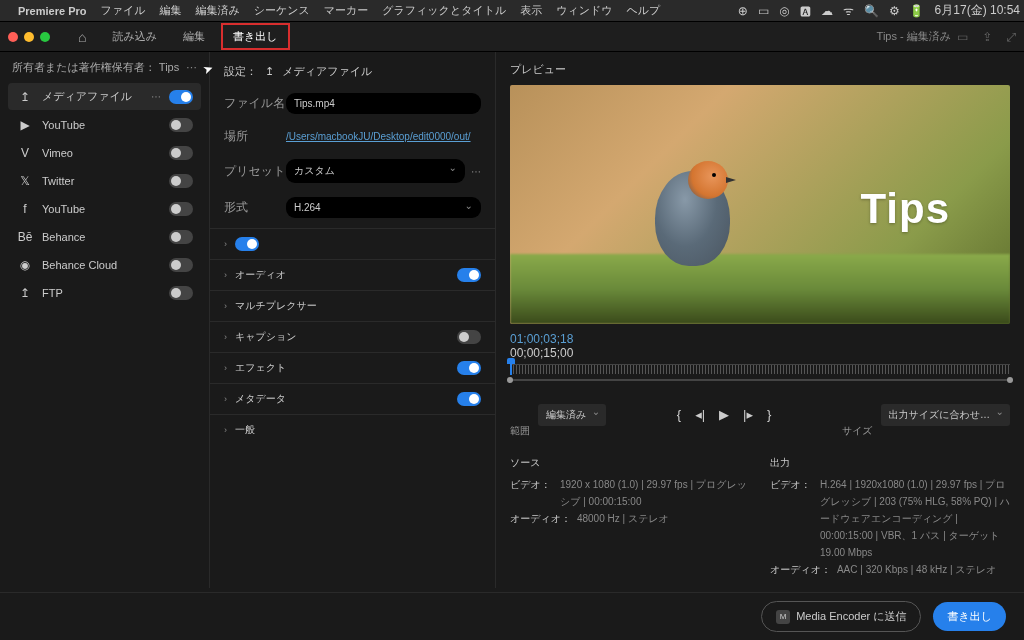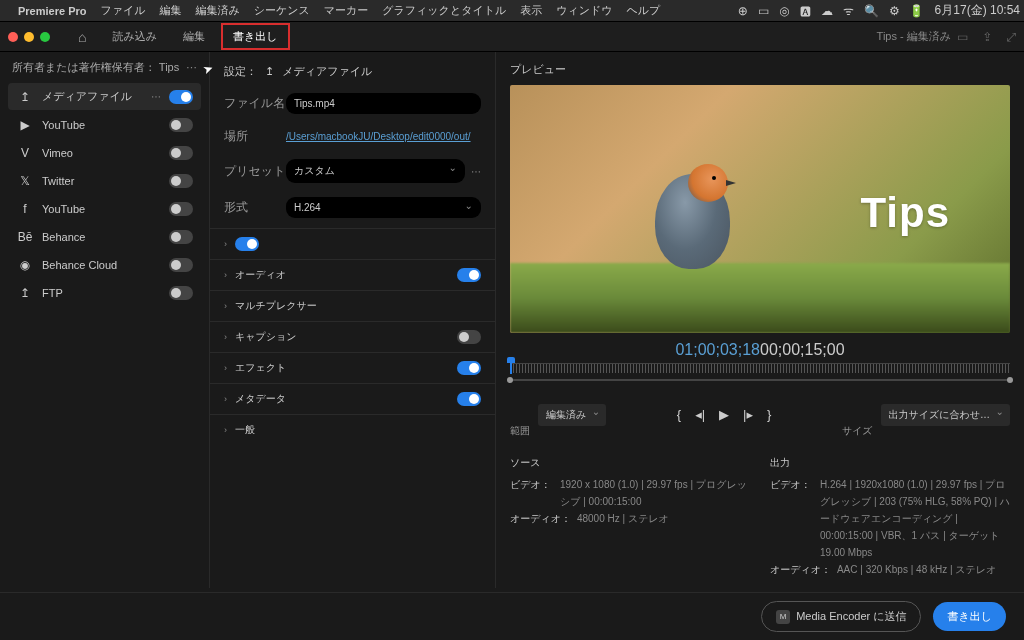--- a/index.html
+++ b/index.html
@@ -48,21 +48,21 @@
 .preview-pane { flex: 1; background: #1a1a1a; padding: 10px 14px; display: flex; flex-direction: column; }
 .preview-title { font-size: 11px; color: #ccc; margin-bottom: 8px; }
 .video-box { width: 100%; height: 290px; background: linear-gradient(135deg, #b8915a 0%, #d4a870 30%, #8a9b4a 75%, #5a6b2a 100%); position: relative; border-radius: 2px; overflow: hidden; }
 .bird { position: absolute; left: 26%; top: 32%; width: 110px; height: 120px; }
 .bird-body { position: absolute; width: 75px; height: 95px; background: radial-gradient(ellipse at 40% 30%, #8899a8 0%, #5a6a78 50%, #4a5560 100%); border-radius: 50% 50% 45% 45%; left: 15px; top: 10px; }
 .bird-head { position: absolute; width: 40px; height: 38px; background: radial-gradient(circle at 60% 40%, #e8955a 0%, #d47530 60%, #4a5560 100%); border-radius: 50%; left: 48px; top: 0; }
 .bird-beak { position: absolute; width: 0; height: 0; border-left: 10px solid #333; border-top: 3px solid transparent; border-bottom: 3px solid transparent; left: 86px; top: 16px; }
 .bird-eye { position: absolute; width: 4px; height: 4px; background: #000; border-radius: 50%; left: 72px; top: 12px; }
 .moss { position: absolute; bottom: 0; left: 0; right: 0; height: 70px; background: linear-gradient(0deg, #3a4a1a 0%, #6a8a3a 50%, #8aaa4a 100%); filter: blur(1px); }
 .video-text { position: absolute; right: 60px; top: 42%; font-size: 42px; font-weight: 700; color: #fff; font-family: Arial, sans-serif; letter-spacing: 1px; text-shadow: 0 1px 3px rgba(0,0,0,0.3); }
-.timecode-row { display: flex; justify-content: center; margin-top: 8px; font-size: 16px; }
+.timecode-row { display: flex; justify-content: flex-start; margin-top: 8px; font-size: 12px; flex-direction: column; }
 .tc-left { color: #5a9fd4; }
 .tc-right { color: #ccc; }
 .scrubber { height: 16px; margin-top: 4px; position: relative; }
 .scrubber-track { height: 10px; background: repeating-linear-gradient(90deg, #555 0, #555 1px, transparent 1px, transparent 3px); border-top: 1px solid #444; }
 .scrubber-range { position: absolute; bottom: -4px; left: 0; right: 0; height: 2px; background: #444; }
 .scrubber-range::before, .scrubber-range::after { content: ""; position: absolute; width: 6px; height: 6px; background: #999; border-radius: 50%; top: -2px; }
 .scrubber-range::before { left: -3px; } .scrubber-range::after { right: -3px; }
 .scrubber-head { position: absolute; left: 0; top: -3px; width: 2px; height: 14px; background: #2680eb; }
 .scrubber-head::before { content:""; position:absolute; left:-3px; top:-3px; width:8px; height:6px; background:#2680eb; border-radius:2px 2px 0 0; }
 .controls-row { display: flex; align-items: center; margin-top: 14px; gap: 8px; }

